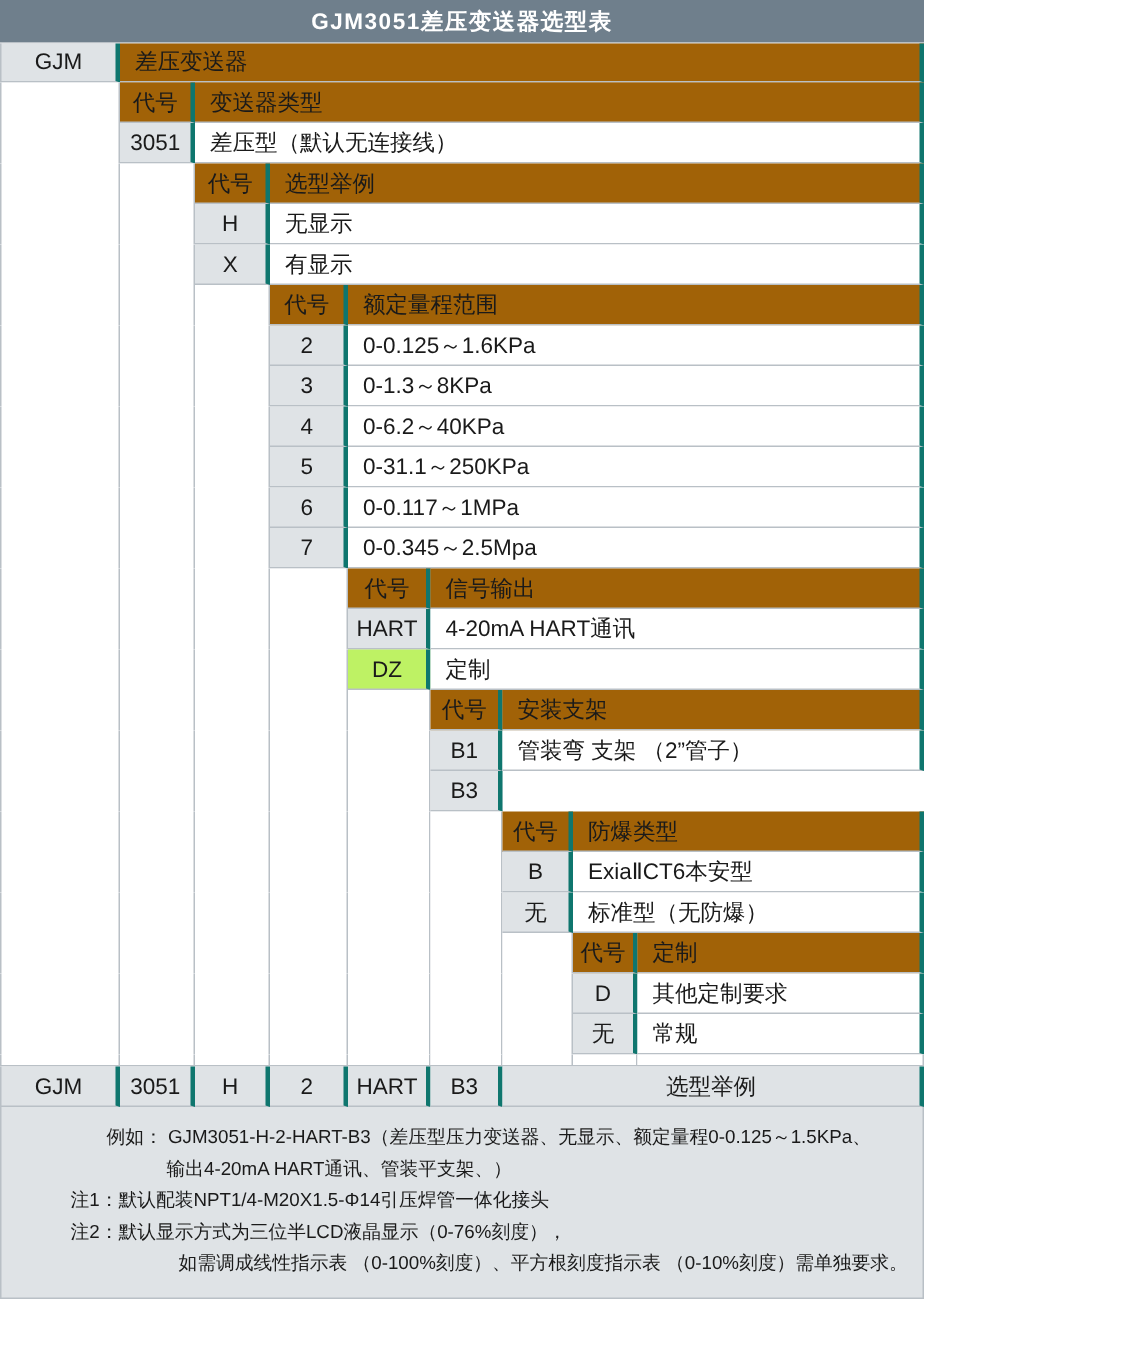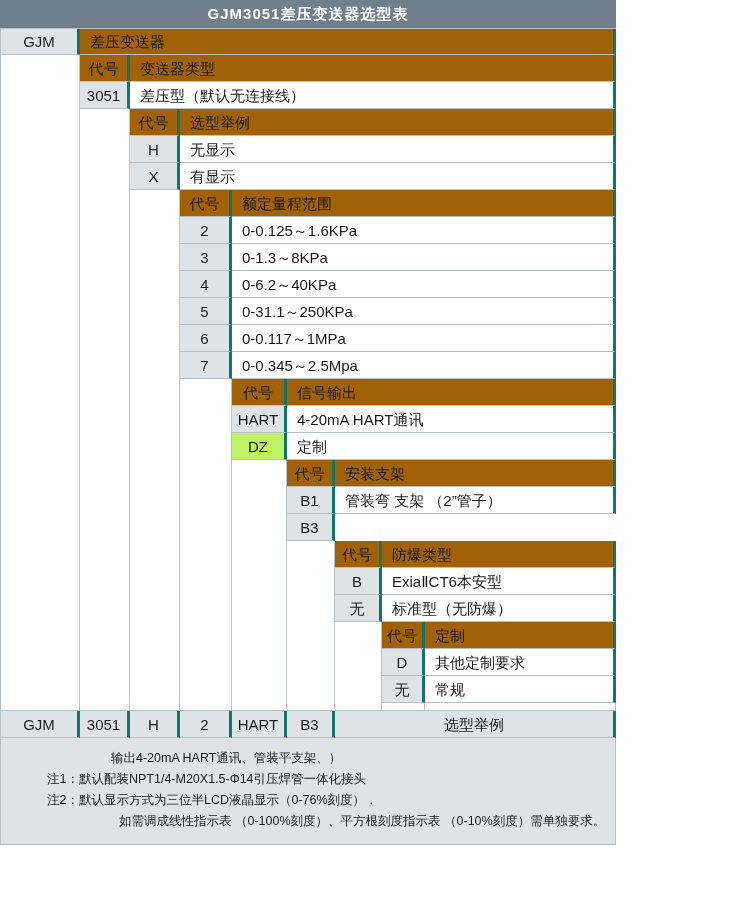--- a/index.html
+++ b/index.html
@@ -341,19 +341,20 @@
     <div class="cell" style="width:80px">GJM</div>
     <div class="cell" style="width:50px">3051</div>
     <div class="cell" style="width:50px">H</div>
     <div class="cell" style="width:52px">2</div>
     <div class="cell" style="width:55px">HART</div>
     <div class="cell" style="width:48px">B3</div>
     <div class="cell" style="flex:1">选型举例</div>
   </div>
 
   <div class="notes">
+    <div class="note-line center">例如：  GJM3051-H-2-HART-B3（差压型压力变送器、无显示、额定量程0-0.125～1.5KPa、</div>
     <div class="note-line indent2">输出4-20mA HART通讯、管装平支架、）</div>
     <div class="note-line">注1：默认配装NPT1/4-M20X1.5-Φ14引压焊管一体化接头</div>
     <div class="note-line">注2：默认显示方式为三位半LCD液晶显示（0-76%刻度），</div>
     <div class="note-line indent3">如需调成线性指示表 （0-100%刻度）、平方根刻度指示表 （0-10%刻度）需单独要求。</div>
   </div>
 
 </div>
 
 </body></html>

